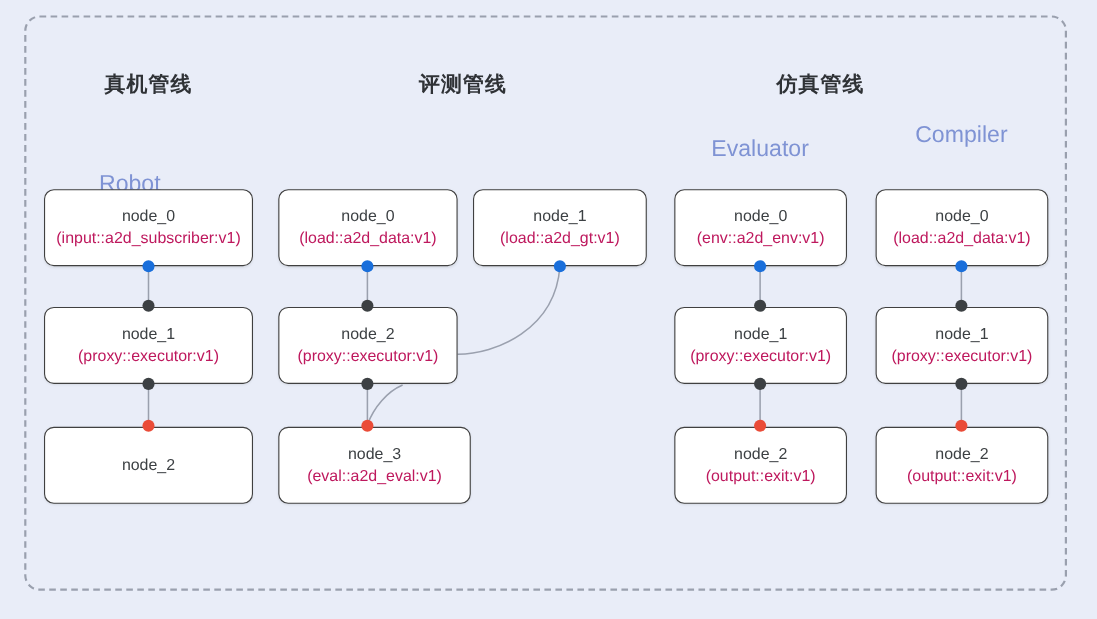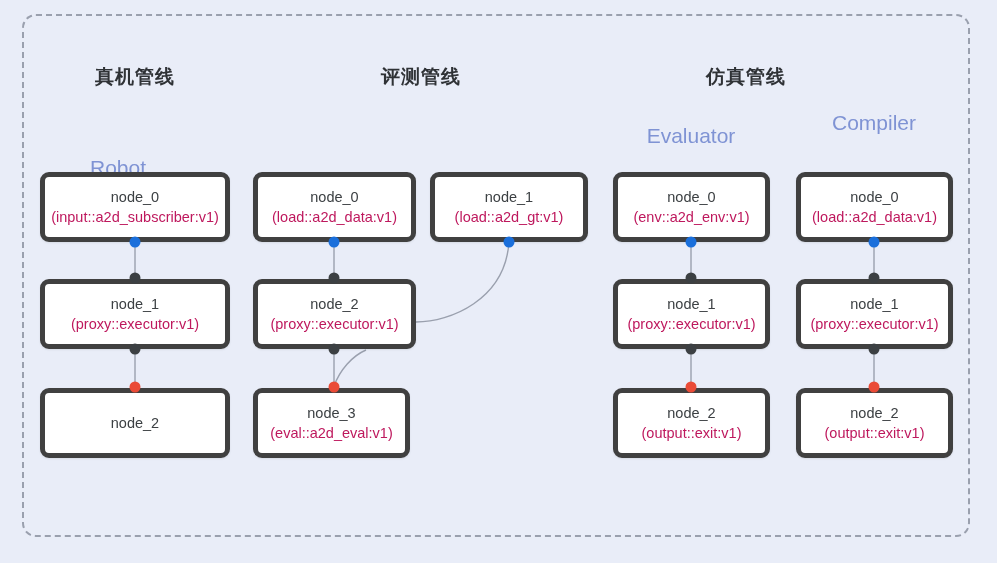--- a/index.html
+++ b/index.html
@@ -51,21 +51,21 @@
     text-align: center;
     font-size: 21px;
     font-weight: normal;
     color: #7f93d4;
     white-space: nowrap;
   }
   .node {
     position: absolute;
     box-sizing: border-box;
     background: #ffffff;
-    border: 5px solid #404040;
+    border: 1px solid #404040;
     border-radius: 9px;
     box-shadow: 0 1px 2px rgba(60,64,67,0.10);
     display: flex;
     flex-direction: column;
     align-items: center;
     justify-content: center;
     z-index: 3;
   }
   .node-name {
     font-size: 14.5px;
@@ -163,21 +163,21 @@
     <div class="port port-in" style="left:509px; top:242px;"></div>
 
     <div class="port port-mid" style="left:334px; top:278px;"></div>
     <div class="node" style="left:253px; top:279px; width:163px; height:70px;">
       <div class="node-name">node_2</div>
       <div class="node-type">(proxy::executor:v1)</div>
     </div>
     <div class="port port-mid" style="left:334px; top:349px;"></div>
 
     <div class="port port-out" style="left:334px; top:387px;"></div>
-    <div class="node" style="left:253px; top:388px; width:157px; height:70px;">
+    <div class="node" style="left:253px; top:388px; width:175px; height:70px;">
       <div class="node-name">node_3</div>
       <div class="node-type">(eval::a2d_eval:v1)</div>
     </div>
 
     <div class="col-title" style="left:596px; top:64px; width:190px;text-align:right;">仿真管线</div>
     <div class="col-sub" style="left:596px; top:124px; width:190px;">Evaluator</div>
 
     <div class="node" style="left:613px; top:172px; width:157px; height:70px;">
       <div class="node-name">node_0</div>
       <div class="node-type">(env::a2d_env:v1)</div>

